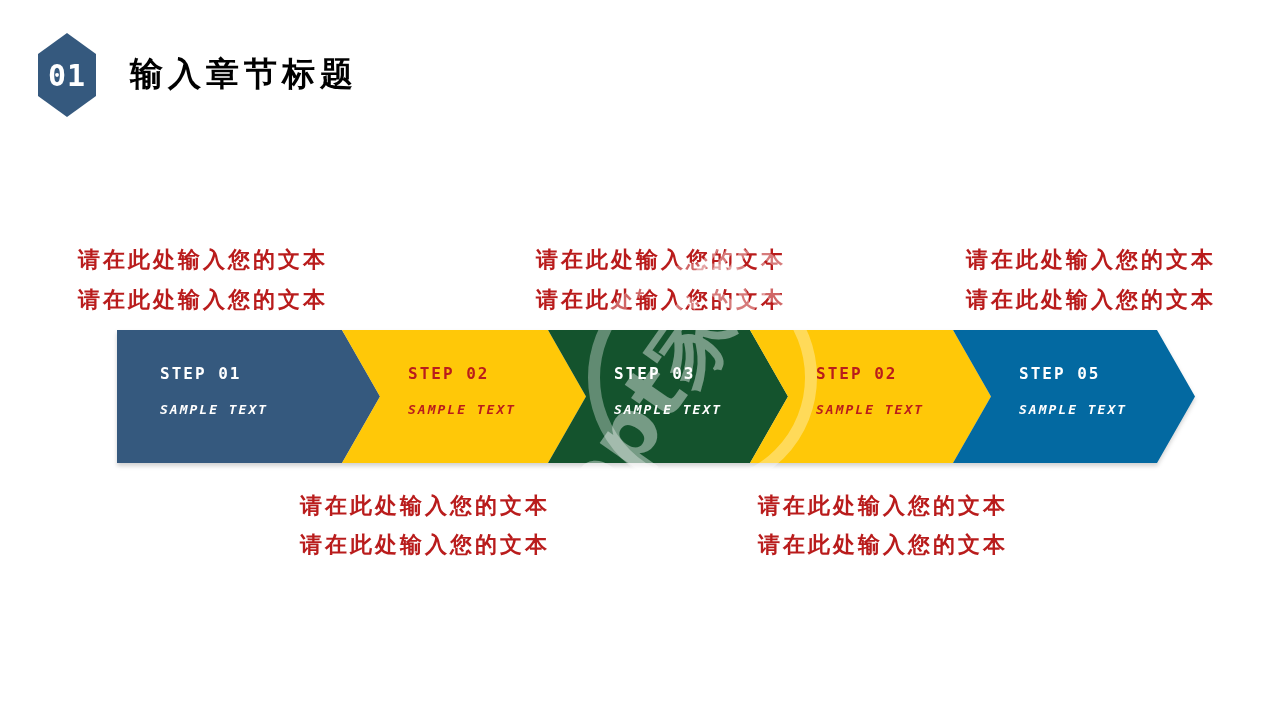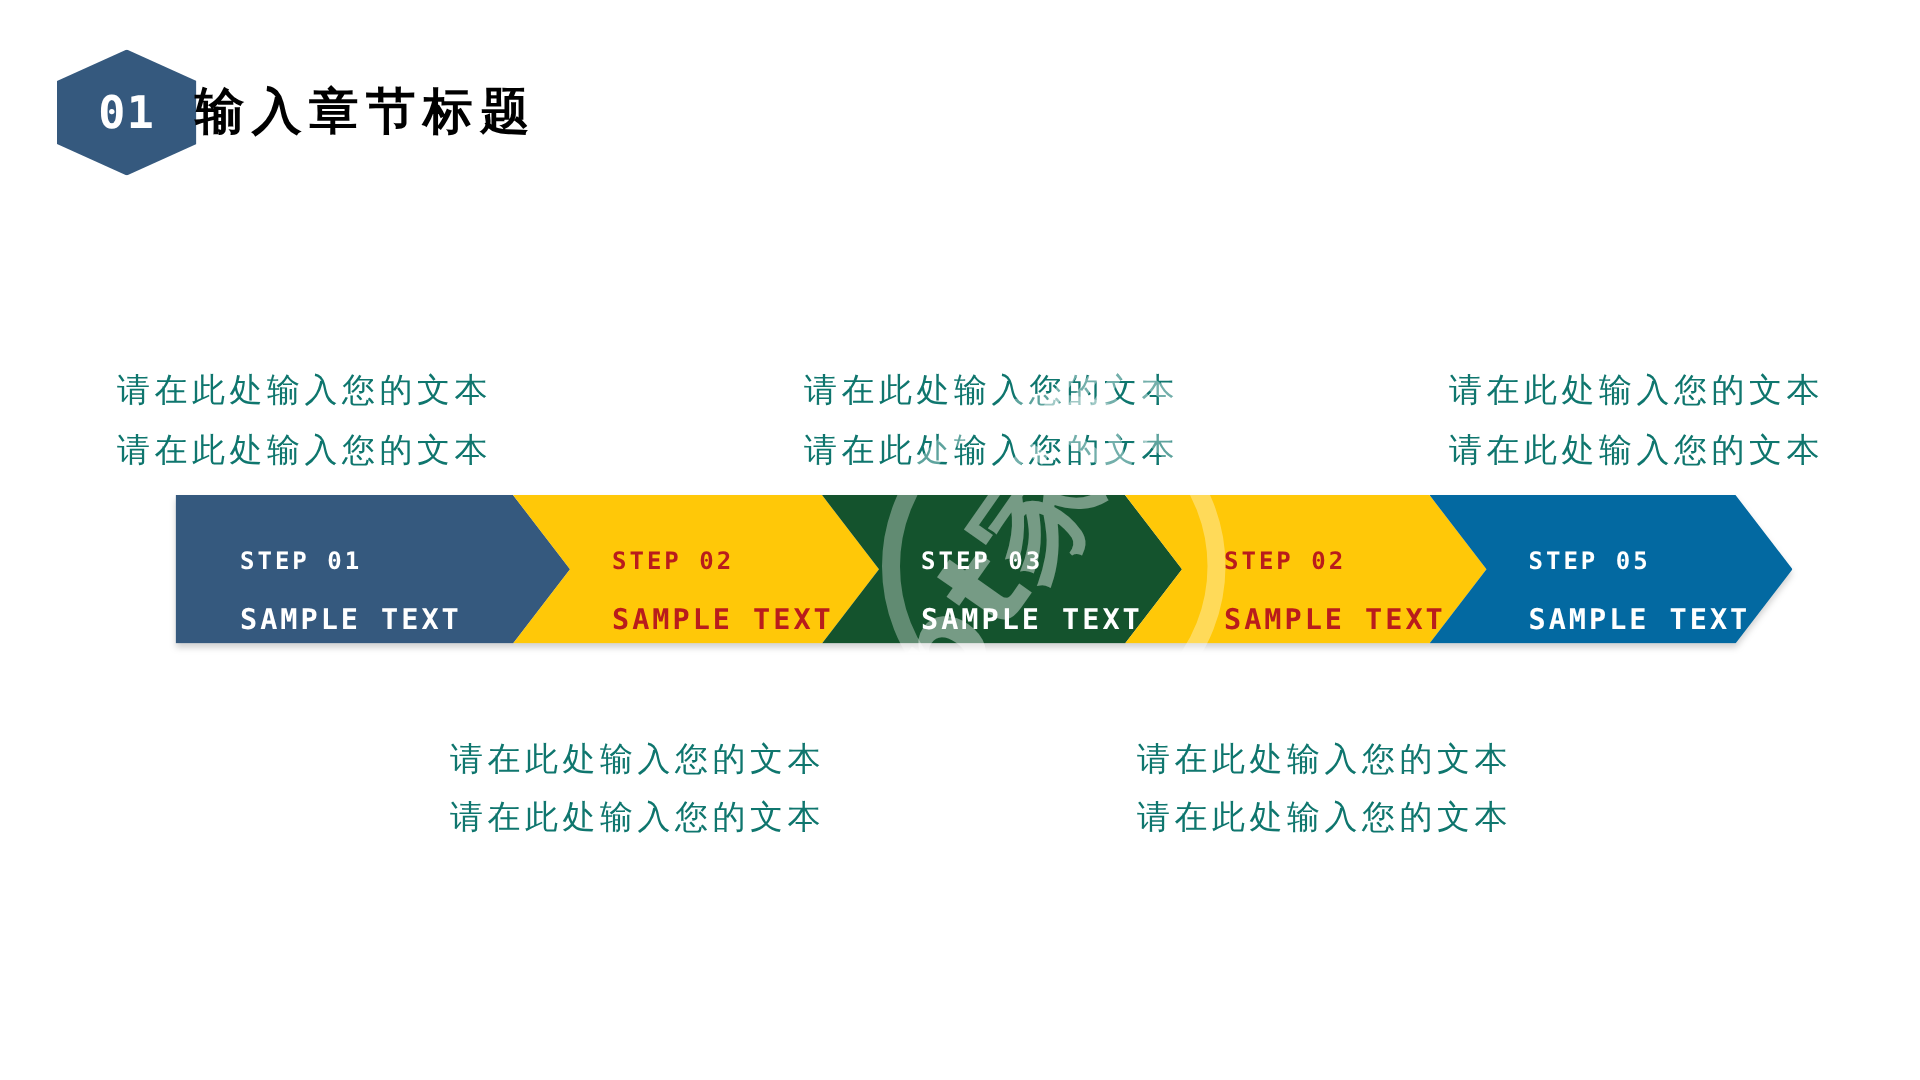--- a/index.html
+++ b/index.html
@@ -3,62 +3,62 @@
 <meta charset="utf-8">
 <style>
   html,body{margin:0;padding:0;}
   body{
     width:1280px;height:720px;position:relative;overflow:hidden;
     background:#ffffff;font-family:"Liberation Sans",sans-serif;
   }
 
   
   .hex{
-    position:absolute;left:38px;top:33px;width:93px;height:84px;
+    position:absolute;left:38px;top:33px;width:58px;height:84px;
     background:#35597E;
     clip-path:polygon(50% 0,100% 25%,100% 75%,50% 100%,0 75%,0 25%);
     display:flex;align-items:center;justify-content:center;
   }
   .hex .num{
     color:#ffffff;font-family:"DejaVu Sans Mono",monospace;
     font-size:30px;font-weight:bold;letter-spacing:1px;
   }
   .page-title{
     position:absolute;left:130px;top:52px;
     font-size:33px;font-weight:bold;color:#000000;letter-spacing:5px;
   }
 
   
   .ph-block{position:absolute;white-space:nowrap;}
   .ph-line{
-    display:block;font-size:22px;font-weight:normal;color:#0f766e;
+    display:block;font-size:22px;font-weight:bold;color:#b91c1c;
     letter-spacing:3px;line-height:40px;
   }
   .tb1{left:78px;top:240px;}
   .tb2{left:536px;top:240px;}
   .tb3{left:966px;top:240px;}
   .bb1{left:300px;top:486px;}
   .bb2{left:758px;top:486px;}
   .bb1 .ph-line,.bb2 .ph-line{line-height:39px;}
 
   
   .band{
     position:absolute;left:0;top:330px;width:1280px;height:133px;z-index:1;
     filter:drop-shadow(0 3px 2px rgba(0,0,0,0.18));
   }
-  .arrow{position:absolute;top:0;height:99px;}
+  .arrow{position:absolute;top:0;height:133px;}
   .arrow .step-label{
     position:absolute;top:34px;white-space:nowrap;
     font-family:"DejaVu Sans Mono",monospace;font-weight:bold;
     font-size:16px;letter-spacing:2px;
   }
   .arrow .step-sub{
     position:absolute;top:72px;white-space:nowrap;
     font-family:"DejaVu Sans Mono",monospace;font-weight:bold;
-    font-size:19px;letter-spacing:2px;
+    font-size:13px;letter-spacing:2px;font-style:italic;
   }
   .a1{left:117px;width:263px;background:#35597E;
       clip-path:polygon(0 0,225px 0,100% 50%,225px 100%,0 100%);}
   .a2{left:342px;width:244px;background:#FFC808;
       clip-path:polygon(0 0,206px 0,100% 50%,206px 100%,0 100%,38px 50%);}
   .a3{left:548px;width:240px;background:#14532d;
       clip-path:polygon(0 0,202px 0,100% 50%,202px 100%,0 100%,38px 50%);}
   .a4{left:750px;width:241px;background:#FFC808;
       clip-path:polygon(0 0,203px 0,100% 50%,203px 100%,0 100%,38px 50%);}
   .a5{left:953px;width:242px;background:#0369a1;

